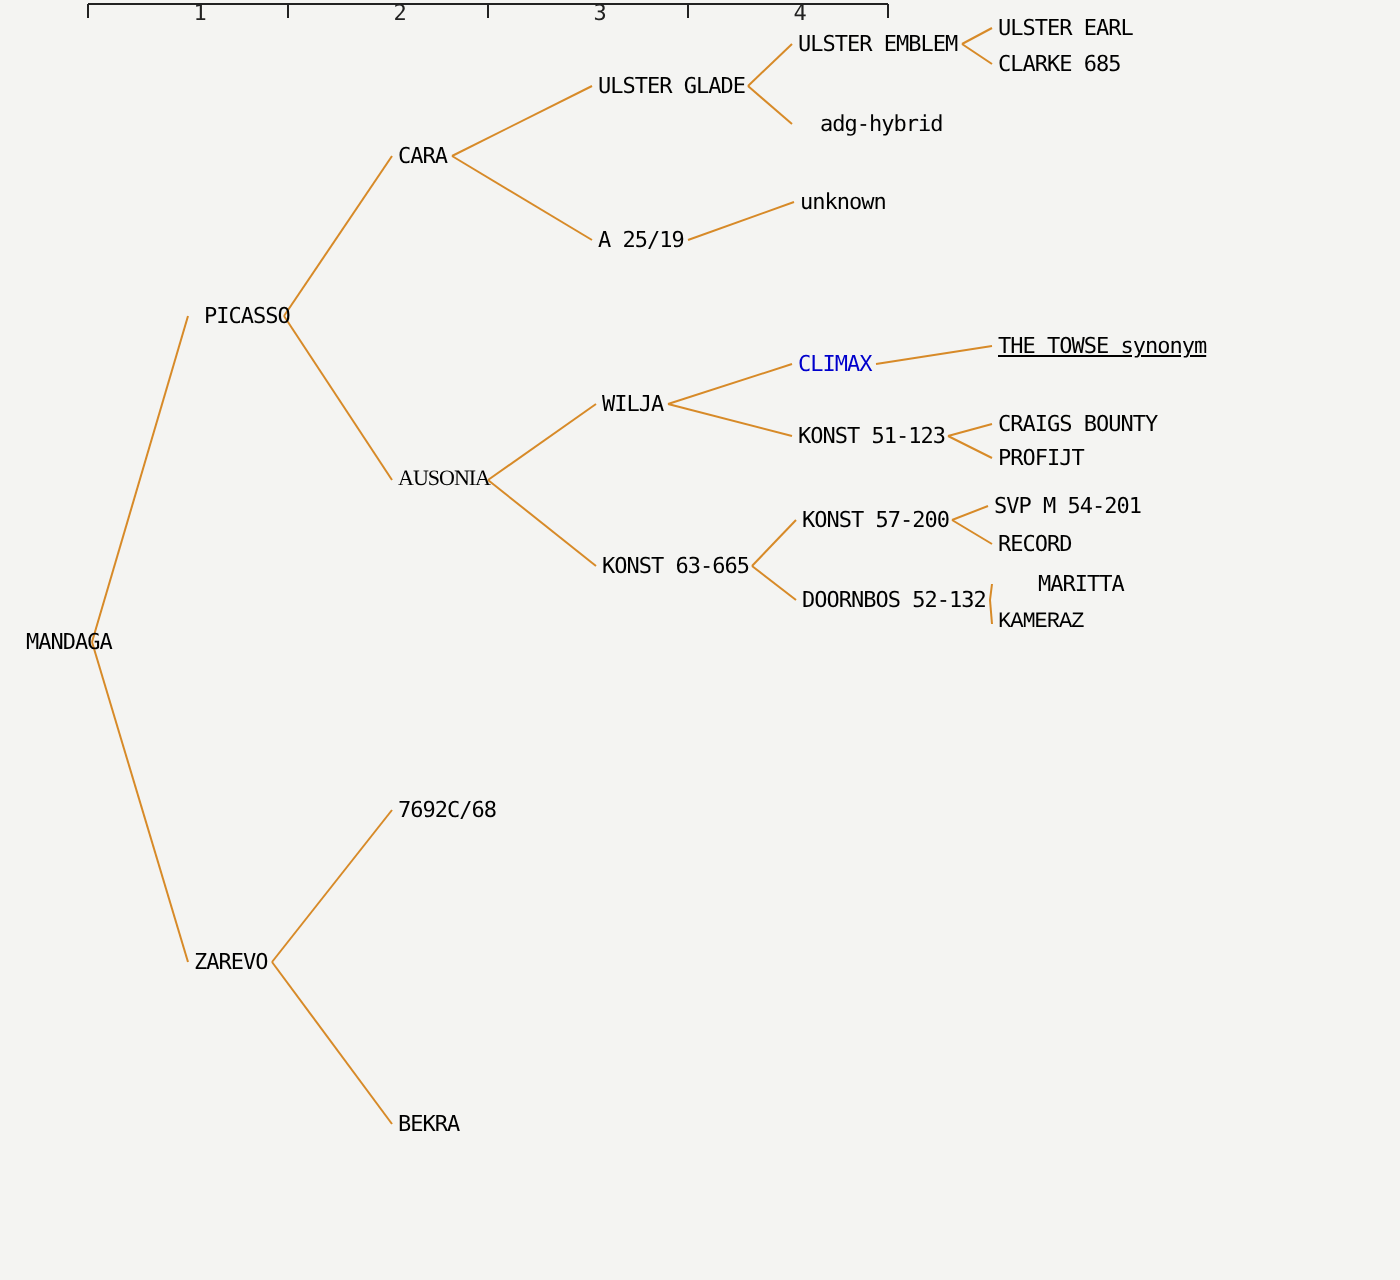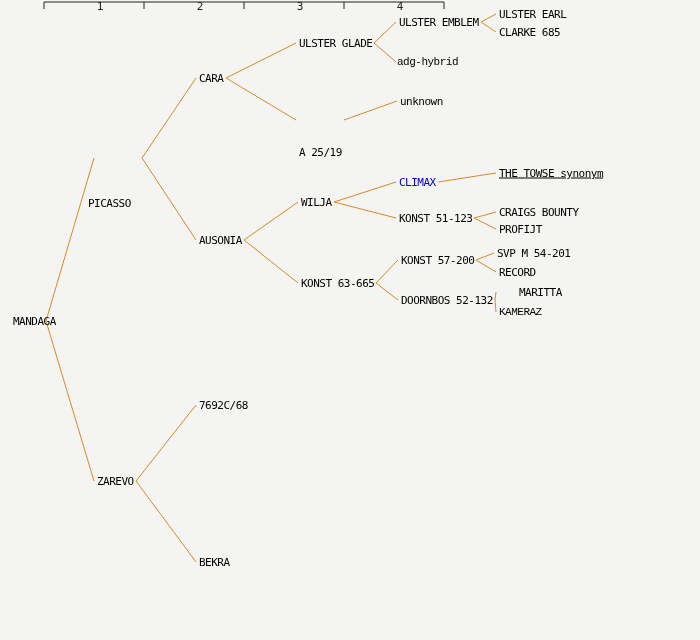--- a/index.html
+++ b/index.html
@@ -76,32 +76,32 @@
       <line x1="495" y1="300" x2="496" y2="312" stroke="#d78a28" stroke-width="1"></line>
     </svg>
   <div id="ruler">
       <div class="ruler-label" style="left: 100px; color: rgb(34, 34, 34);">1</div>
       <div class="ruler-label" style="left: 200px; color: rgb(34, 34, 34);">2</div>
       <div class="ruler-label" style="left: 300px; color: rgb(34, 34, 34);">3</div>
       <div class="ruler-label" style="left: 400px; color: rgb(34, 34, 34);">4</div>
     </div>
   <div id="nodes">
       <div class="node" style="left: 1px; top: 321px; color: rgb(0, 0, 0); margin-left: 12px;">MANDAGA</div>
-      <div class="node" style="left: 88px; top: 158px; color: rgb(0, 0, 0); margin-top: 45px;">PICASSO</div>
+      <div class="node" style="left: 102px; top: 158px; color: rgb(0, 0, 0);">PICASSO</div>
       <div class="node" style="left: 97px; top: 481px; color: rgb(0, 0, 0);">ZAREVO</div>
       <div class="node" style="left: 199px; top: 78px; color: rgb(0, 0, 0);">CARA</div>
-      <div class="node" style="left: 199px; top: 240px; color: rgb(0, 0, 0);">AUSONIA</div>
+      <div class="node" style="left: 199px; top: 240px; color: rgb(0, 0, 0); font-family: Liberation Serif, serif;">AUSONIA</div>
       <div class="node" style="left: 199px; top: 405px; color: rgb(0, 0, 0);">7692C/68</div>
       <div class="node" style="left: 199px; top: 562px; color: rgb(0, 0, 0);">BEKRA</div>
       <div class="node" style="left: 299px; top: 43px; color: rgb(0, 0, 0);">ULSTER GLADE</div>
-      <div class="node" style="left: 299px; top: 120px; color: rgb(0, 0, 0); margin-top: 32px;">A 25/19</div>
+      <div class="node" style="left: 299px; top: 120px; color: rgb(0, 0, 0);">A 25/19</div>
       <div class="node" style="left: 301px; top: 202px; color: rgb(0, 0, 0);">WILJA</div>
       <div class="node" style="left: 301px; top: 283px; color: rgb(0, 0, 0);">KONST 63-665</div>
       <div class="node" style="left: 399px; top: 22px; color: rgb(0, 0, 0);">ULSTER EMBLEM</div>
-      <div class="node" style="left: 397px; top: 62px; color: rgb(0, 0, 0); font-family: Liberation Mono, monospace;">adg-hybrid</div>
+      <div class="node" style="left: 410px; top: 62px; color: rgb(0, 0, 0);">adg-hybrid</div>
       <div class="node" style="left: 400px; top: 101px; color: rgb(0, 0, 0);">unknown</div>
       <div class="node link" style="left: 399px; top: 182px; color: rgb(0, 0, 204);">CLIMAX</div>
       <div class="node" style="left: 399px; top: 218px; color: rgb(0, 0, 0);">KONST 51-123</div>
       <div class="node" style="left: 401px; top: 260px; color: rgb(0, 0, 0);">KONST 57-200</div>
       <div class="node" style="left: 401px; top: 300px; color: rgb(0, 0, 0);">DOORNBOS 52-132</div>
       <div class="node" style="left: 499px; top: 14px; color: rgb(0, 0, 0);">ULSTER EARL</div>
       <div class="node" style="left: 499px; top: 32px; color: rgb(0, 0, 0);">CLARKE 685</div>
       <div class="node" style="left: 499px; top: 173px; color: rgb(0, 0, 0); text-decoration: underline;">THE TOWSE synonym</div>
       <div class="node" style="left: 499px; top: 212px; color: rgb(0, 0, 0);">CRAIGS BOUNTY</div>
       <div class="node" style="left: 499px; top: 229px; color: rgb(0, 0, 0);">PROFIJT</div>

